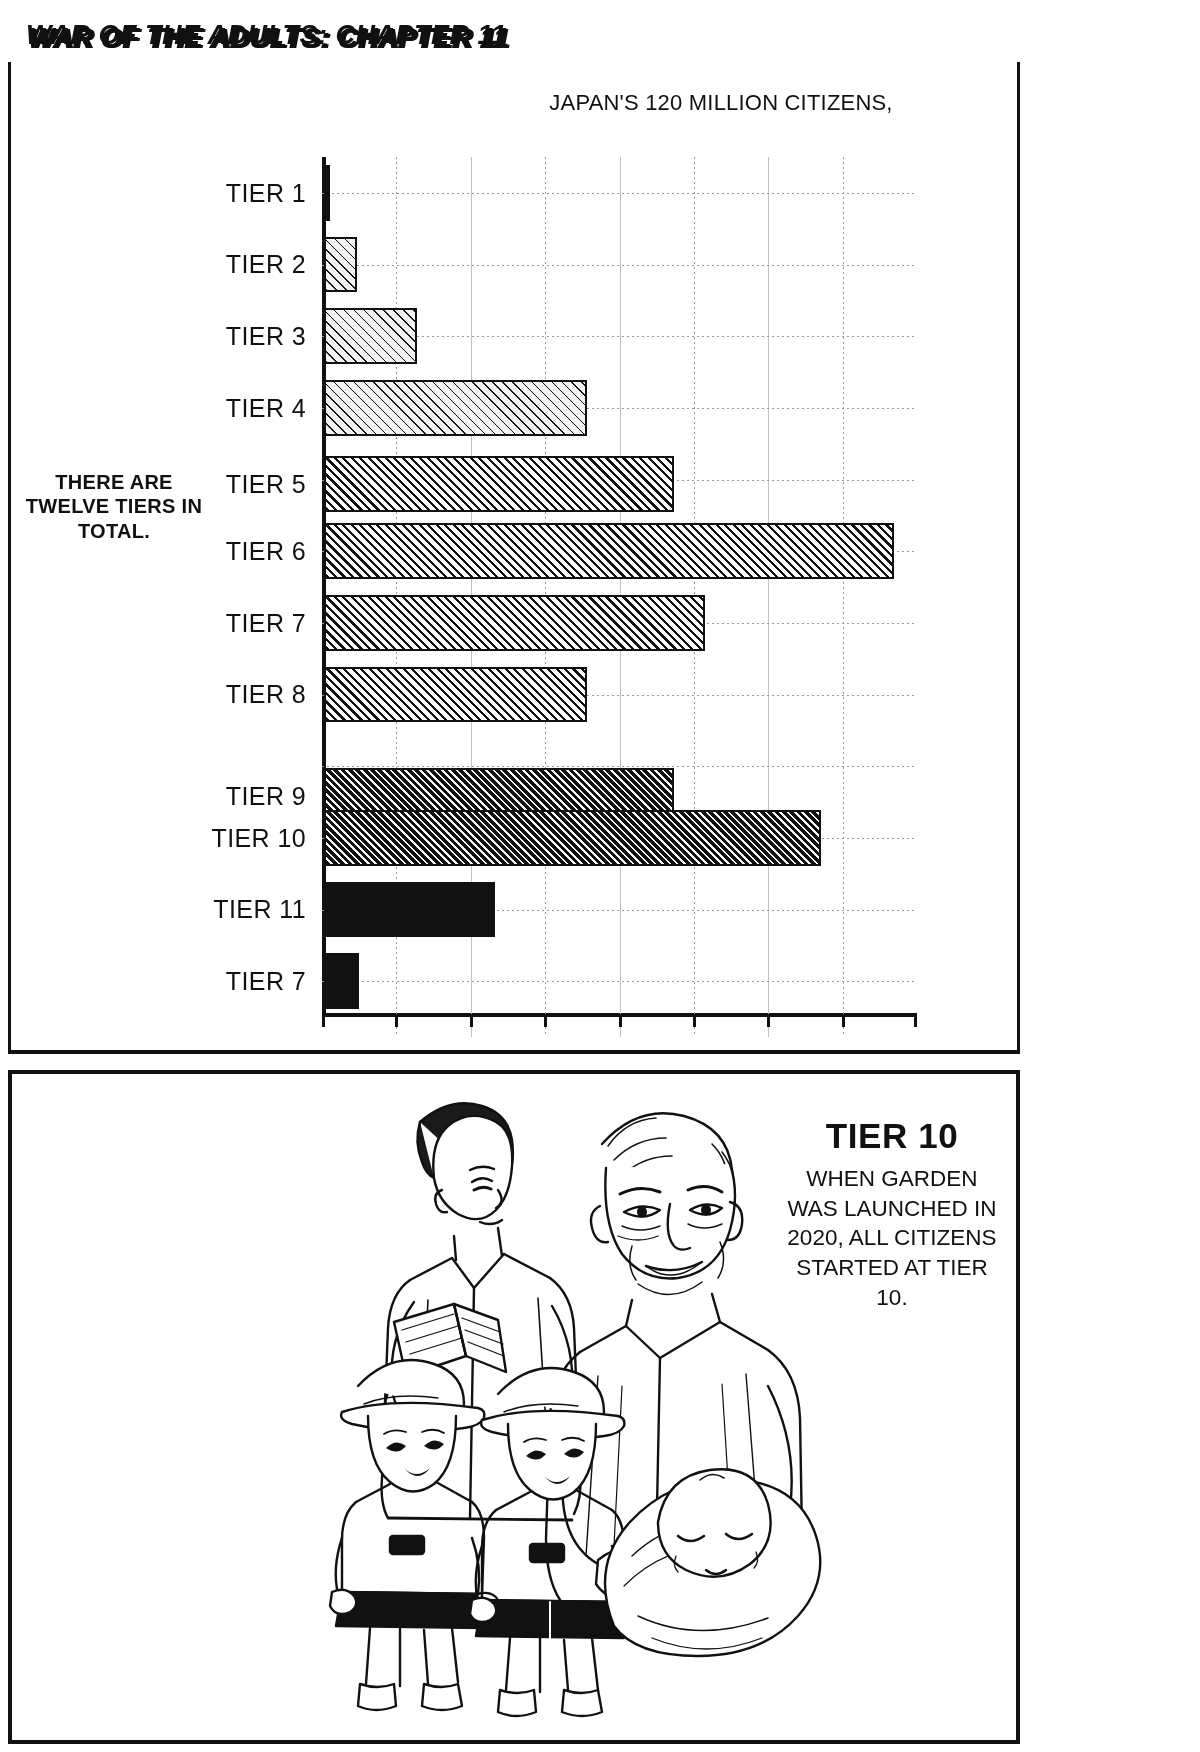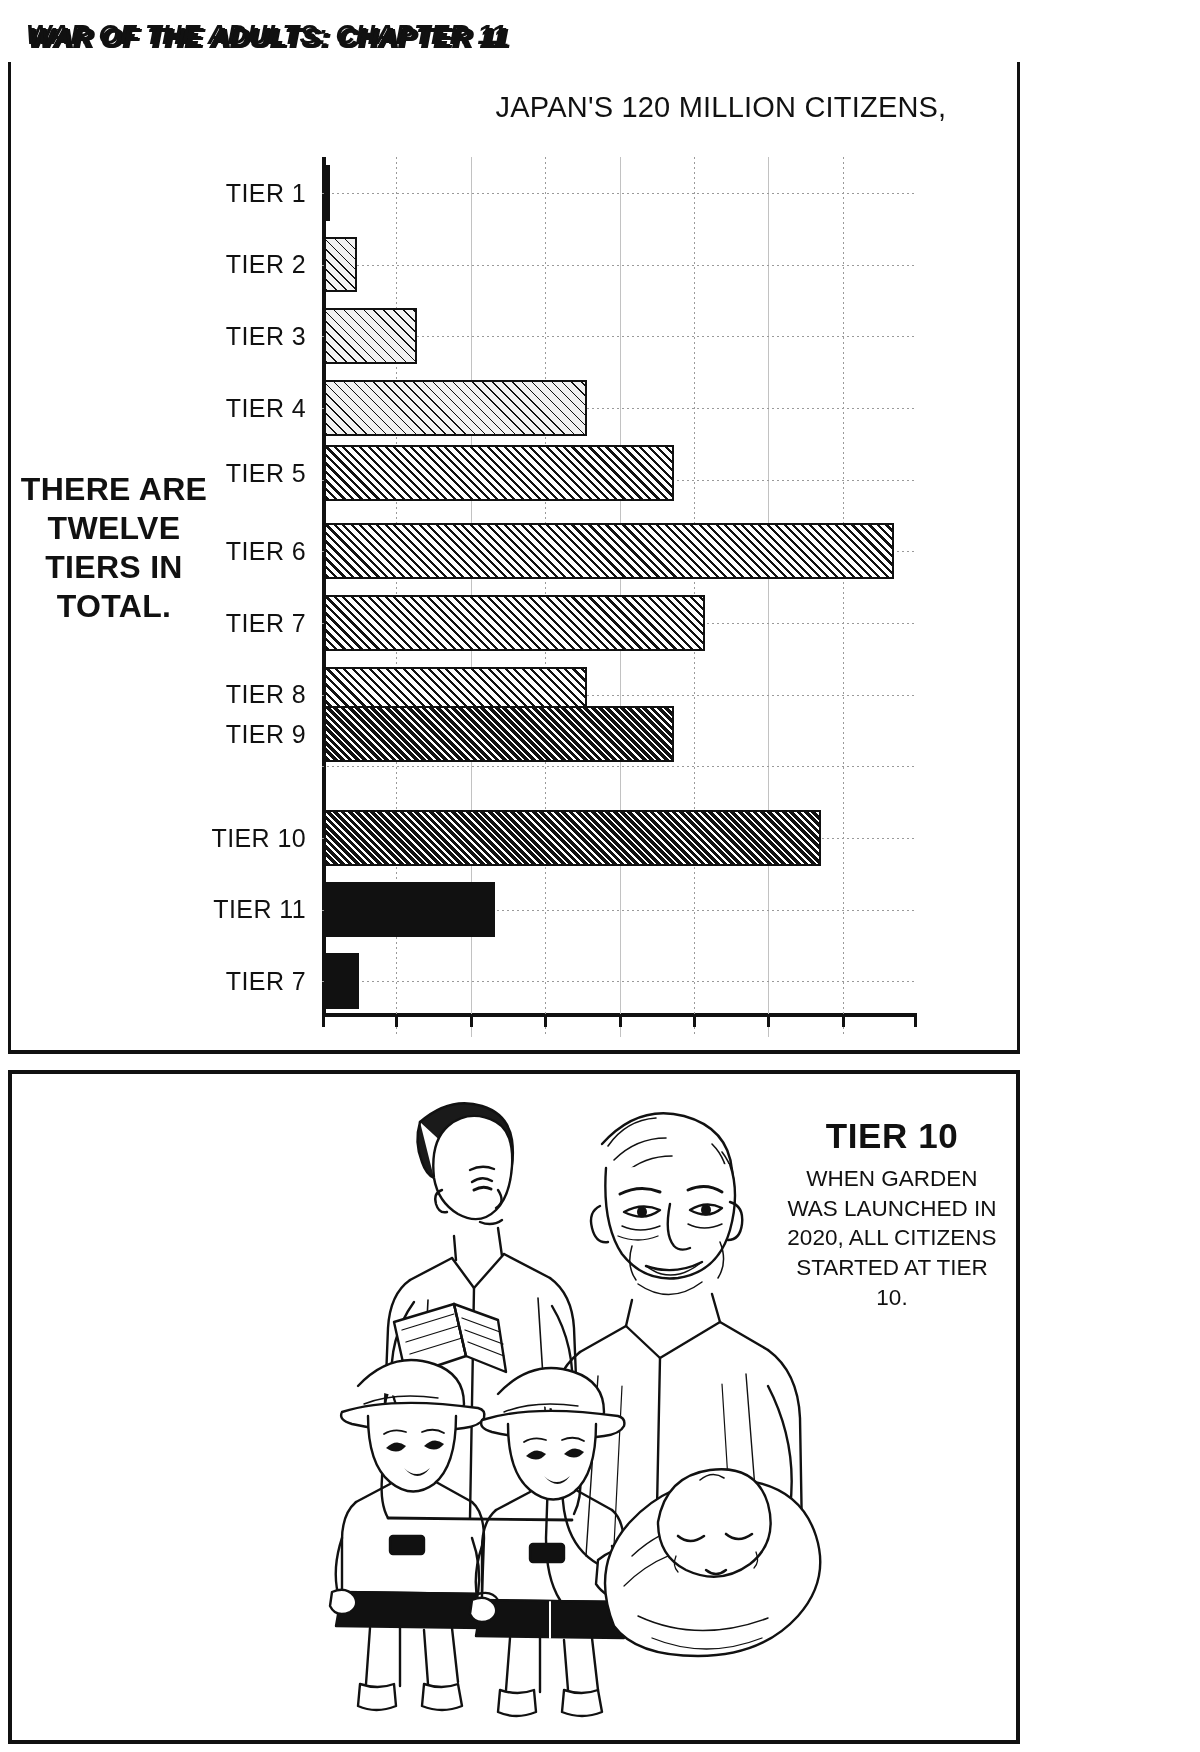--- a/index.html
+++ b/index.html
@@ -63,35 +63,35 @@
     border-width: 4px;
   }
 
   
   #chart-heading {
     position: absolute;
     left: 430px;
     top: 27px;
     width: 560px;
     text-align: center;
-    font-size: 29px;
+    font-size: 22px;
     line-height: 1.28;
     letter-spacing: 0.2px;
     font-weight: 400;
     color: #111;
   }
 
   
   #side-caption {
     position: absolute;
     left: 8px;
     top: 408px;
     width: 190px;
     text-align: center;
-    font-size: 32px;
+    font-size: 20px;
     font-weight: bold;
     line-height: 1.22;
     letter-spacing: 0.3px;
     color: #111;
   }
 
   
   #chart {
     position: absolute;
     left: 290px;       
@@ -315,37 +315,37 @@
             <div class="bar hatch-light" style="width: 33.378px;"></div>
           </div>
           <div class="bar-row" style="top: 151.217px; height: 55.9px; width: 595px;">
             <div class="tier-label">TIER 3</div>
             <div class="bar hatch-light" style="width: 92.878px;"></div>
           </div>
           <div class="bar-row" style="top: 222.883px; height: 55.9px; width: 595px;">
             <div class="tier-label">TIER 4</div>
             <div class="bar hatch-light" style="width: 262.671px;"></div>
           </div>
-          <div class="bar-row" style="top: 288px; height: 55.9px; width: 595px;">
+          <div class="bar-row" style="top: 299px; height: 55.9px; width: 595px;">
             <div class="tier-label">TIER 5</div>
             <div class="bar hatch-medium" style="width: 349.744px;"></div>
           </div>
           <div class="bar-row" style="top: 366.217px; height: 55.9px; width: 595px;">
             <div class="tier-label">TIER 6</div>
             <div class="bar hatch-medium" style="width: 569.604px;"></div>
           </div>
           <div class="bar-row" style="top: 437.883px; height: 55.9px; width: 595px;">
             <div class="tier-label">TIER 7</div>
             <div class="bar hatch-medium" style="width: 380.945px;"></div>
           </div>
           <div class="bar-row" style="top: 509.55px; height: 55.9px; width: 595px;">
             <div class="tier-label">TIER 8</div>
             <div class="bar hatch-medium" style="width: 262.671px;"></div>
           </div>
-          <div class="bar-row" style="top: 549px; height: 55.9px; width: 595px;">
+          <div class="bar-row" style="top: 611px; height: 55.9px; width: 595px;">
             <div class="tier-label">TIER 9</div>
             <div class="bar hatch-dense" style="width: 349.744px;"></div>
           </div>
           <div class="bar-row" style="top: 652.883px; height: 55.9px; width: 595px;">
             <div class="tier-label">TIER 10</div>
             <div class="bar hatch-dense" style="width: 497.043px;"></div>
           </div>
           <div class="bar-row" style="top: 724.55px; height: 55.9px; width: 595px;">
             <div class="tier-label">TIER 11</div>
             <div class="bar solid-black" style="width: 170.518px;"></div>

